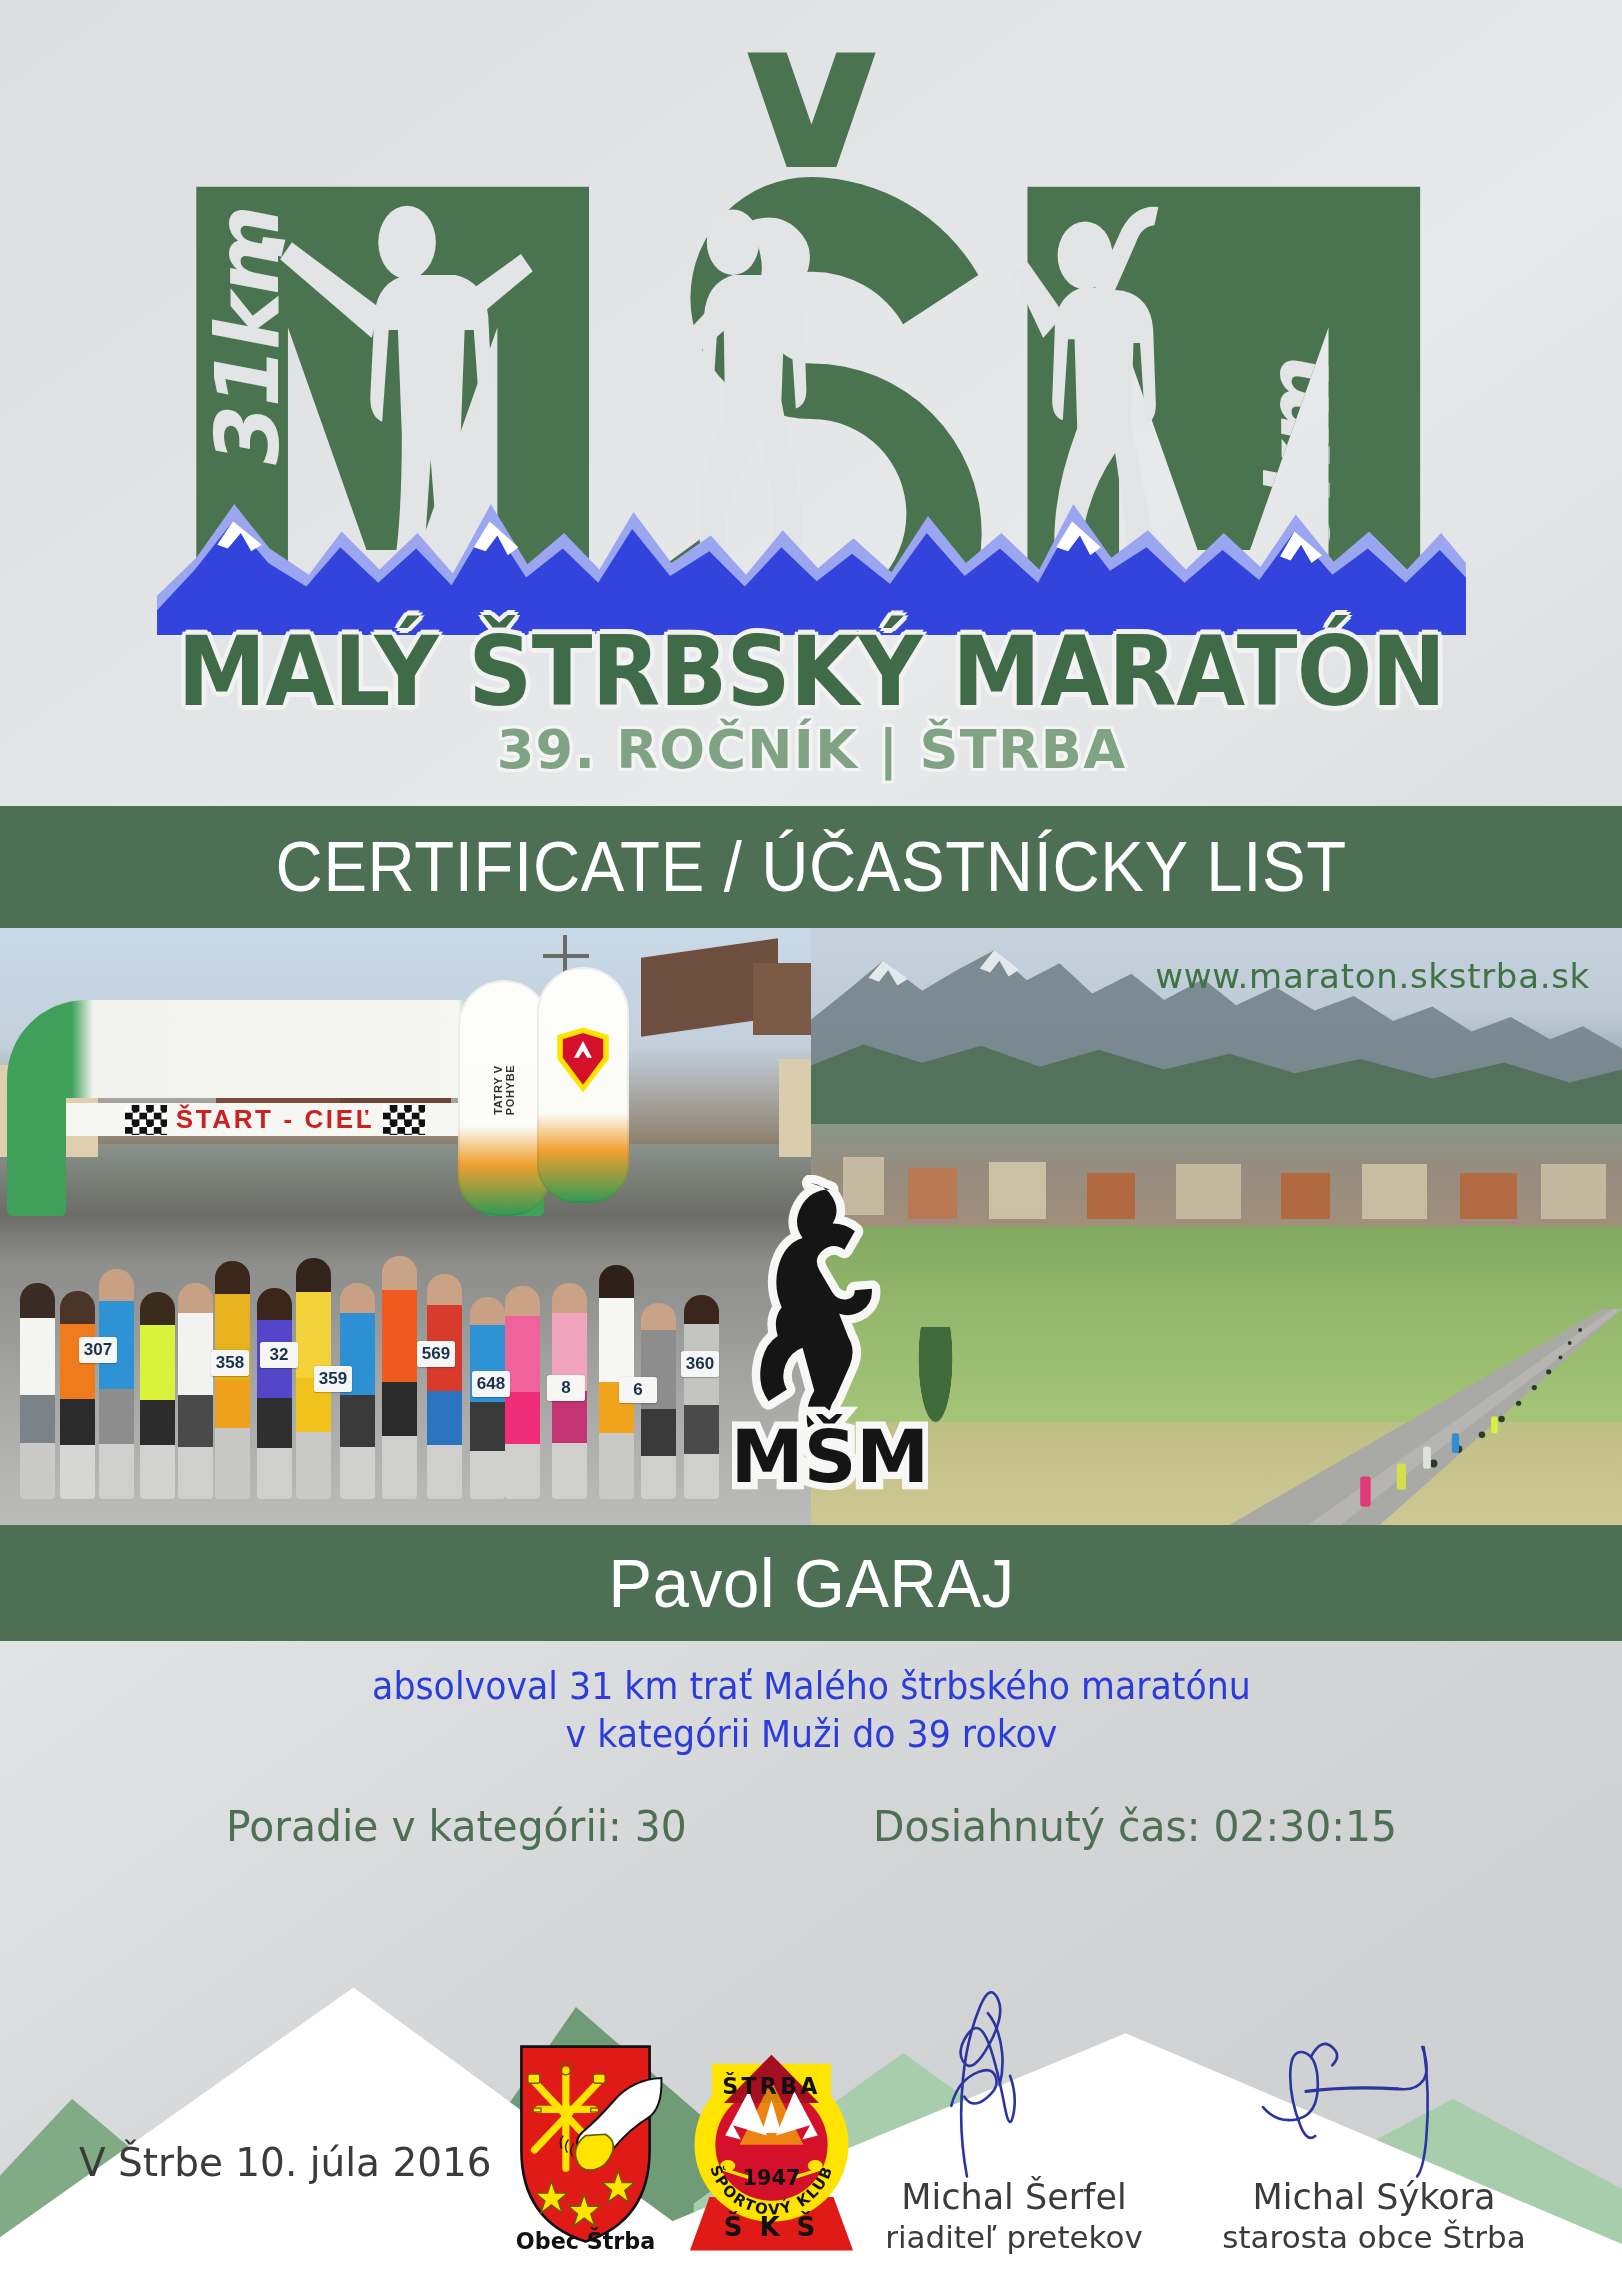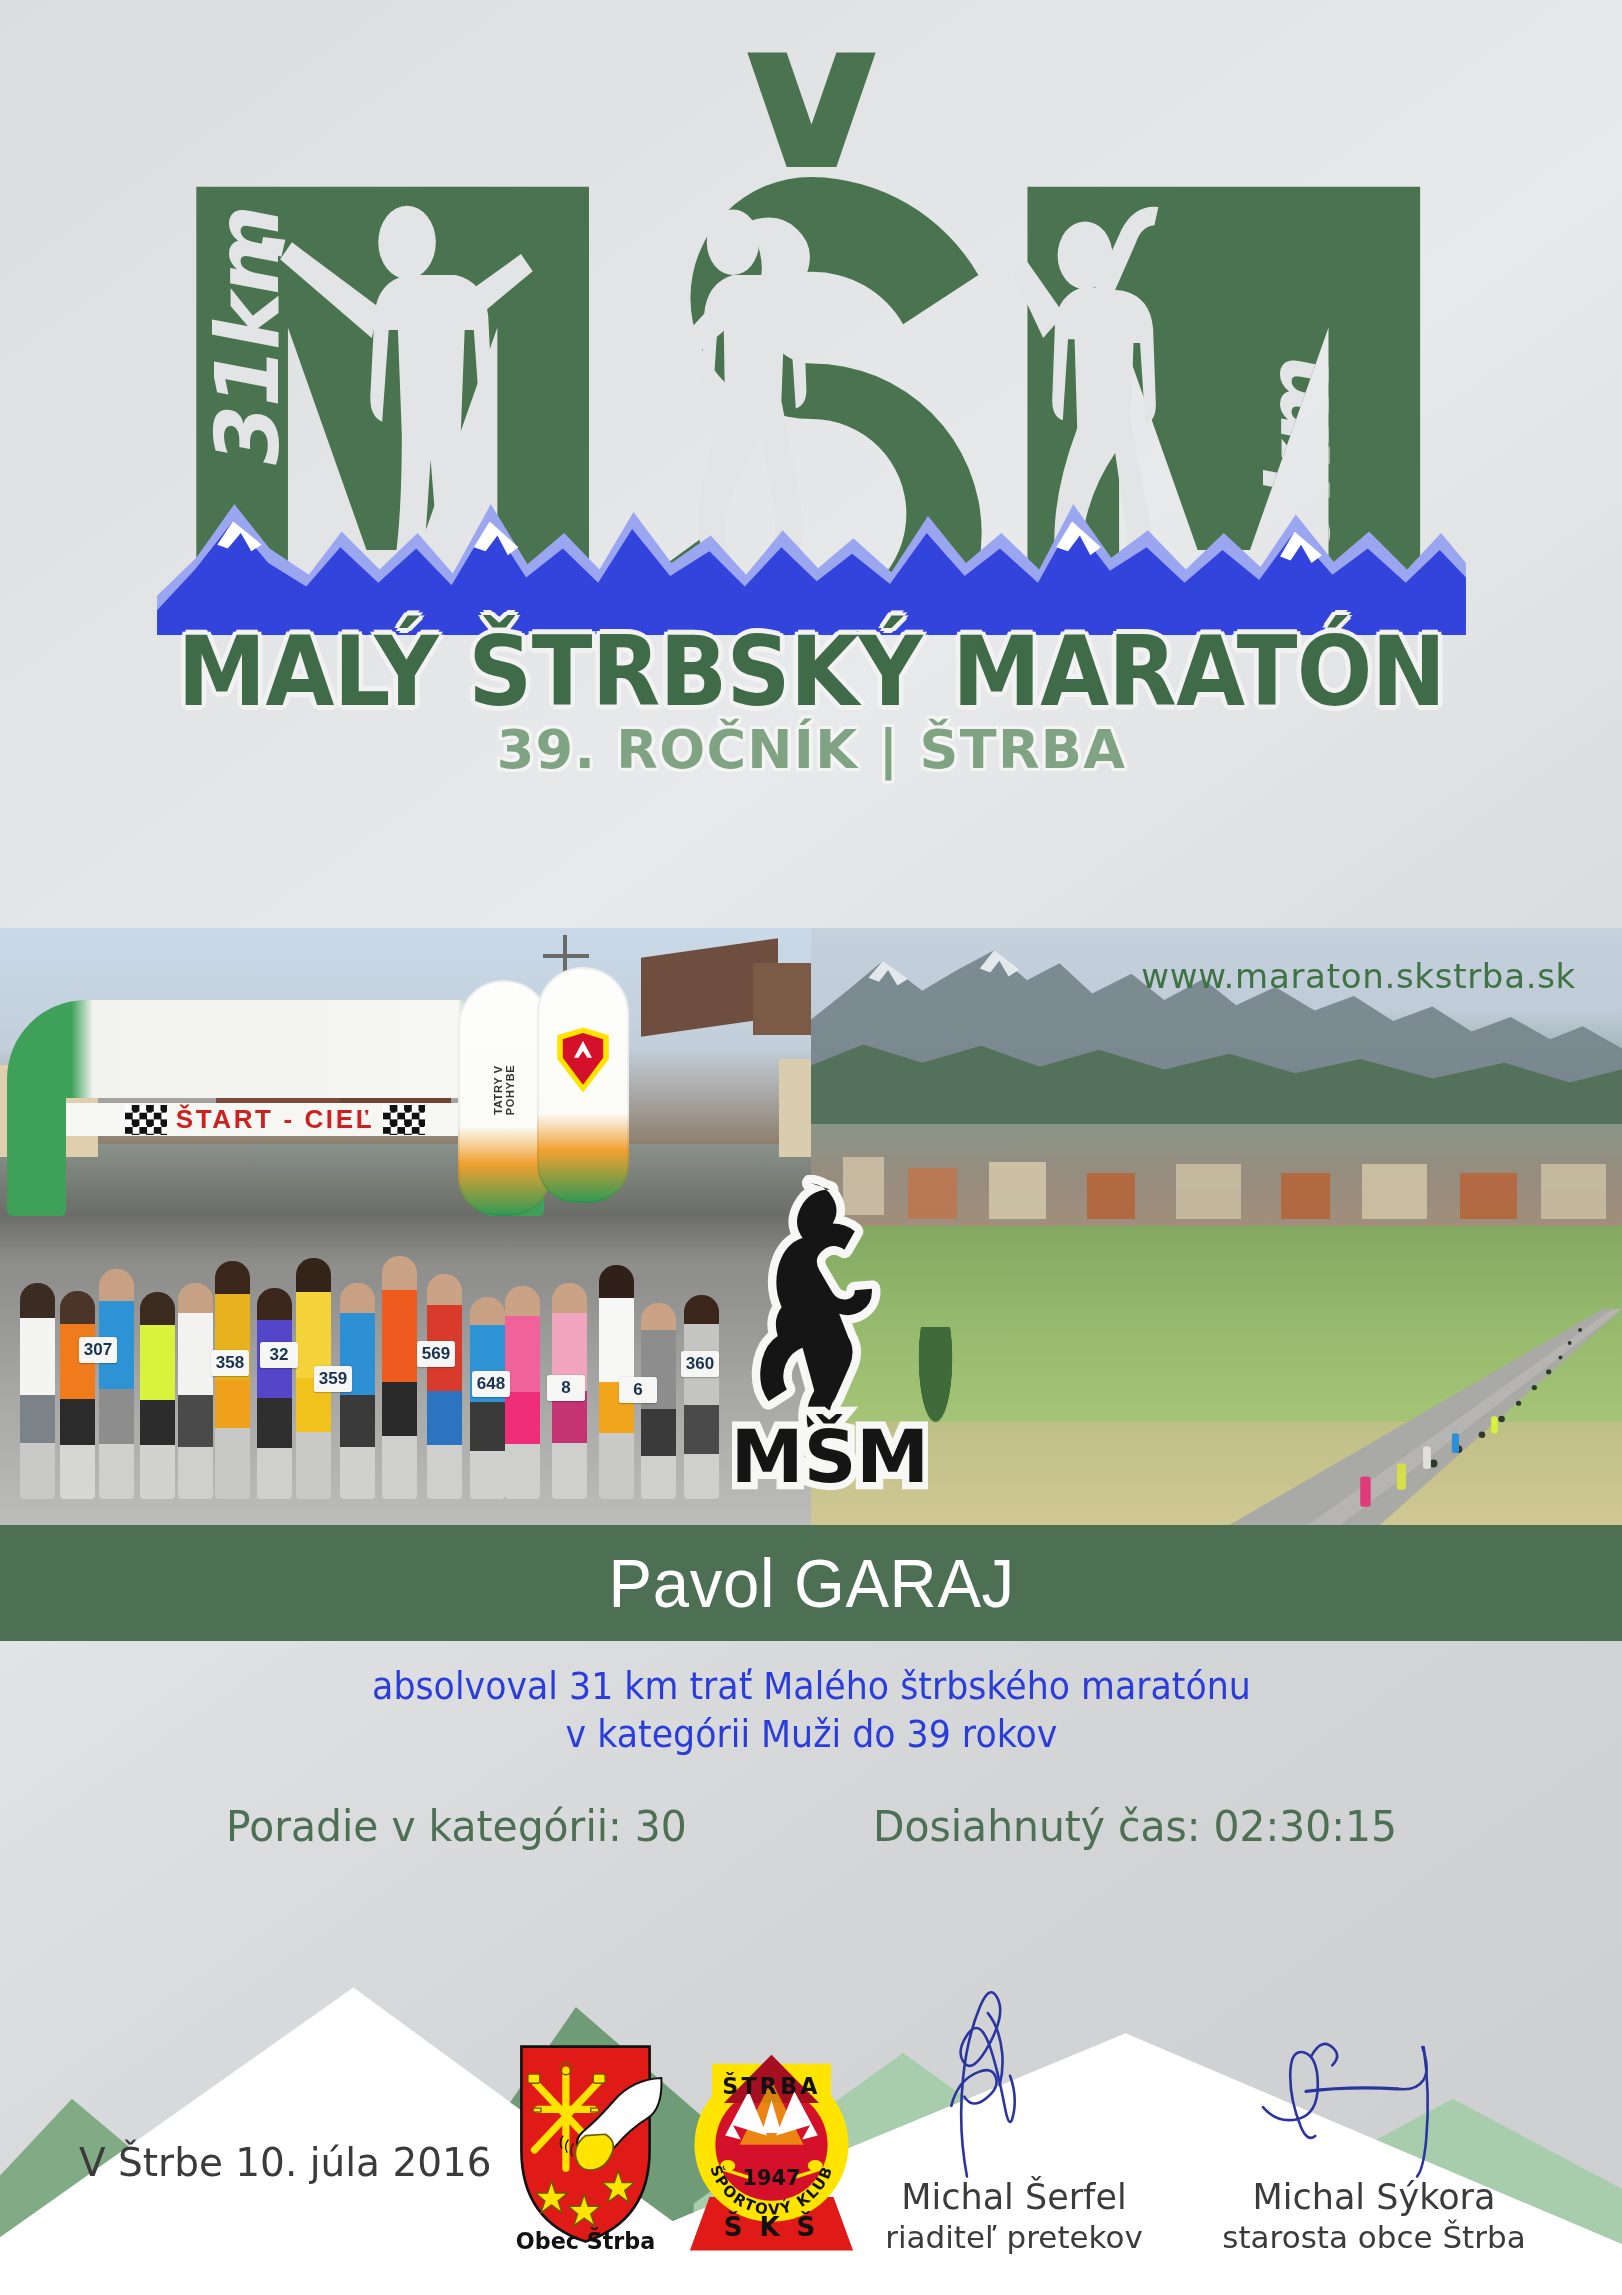--- a/index.html
+++ b/index.html
@@ -170,21 +170,21 @@
     opacity:.92;
   }
   .field {
     position:absolute; left:0; top:298px; width:811px; height:196px;
     background:linear-gradient(180deg,#83a862 0%,#96ba6d 50%,#a5c477 100%);
   }
   .road-country {
     position:absolute; right:0; bottom:0; width:589px; height:216px;
   }
   .url-text {
-    position:absolute; right:46px; top:27.5px;
+    position:absolute; right:32px; top:27.5px;
     font-size:34px; color:#3f7244; letter-spacing:0.7px;
     font-family:"DejaVu Sans", sans-serif;
     font-weight:400;
     white-space:nowrap;
   }
 
   
   #msm-sticker {
     position:absolute; left:732px; top:1175px; width:196px; height:327px;
     z-index:5;
@@ -327,20 +327,23 @@
           <path d="M0,900 L0,862 L58,800 L116,726 L170,790 L228,826 L280,766 L338,820 L396,768 L450,824 L508,726 L564,812 L620,768 L674,820 L726,738 L784,810 L844,772 L898,826 L954,766 L1008,818 L1062,776 L1120,822 L1176,744 L1234,810 L1288,768 L1346,820 L1398,726 L1456,802 L1512,766 L1570,820 L1628,770 L1684,816 L1738,742 L1796,808 L1850,768 L1908,820 L1960,770 L2000,812 L2000,900 Z" fill="#3344dd"></path>
           <path d="M116,726 L92,762 L108,768 L128,744 L144,772 L160,762 Z M508,726 L484,766 L502,772 L520,748 L536,778 L552,766 Z M1398,726 L1374,766 L1392,772 L1410,748 L1426,778 L1442,766 Z M1738,742 L1716,780 L1732,786 L1748,762 L1764,790 L1780,778 Z" fill="#ffffff"></path>
         </g>
       </svg>
     </div>
 
     <div class="title-line" id="main-title">MALÝ ŠTRBSKÝ MARATÓN</div>
     <div class="title-line" id="sub-title">39. ROČNÍK | ŠTRBA</div>
   </div>
 
+  <div id="cert-banner">
+    <div class="t">CERTIFICATE / ÚČASTNÍCKY LIST</div>
+  </div>
 
   <div id="photos">
 
     <div class="photo" id="photo-left">
       <div class="building-row">
         <div class="roof" style="left:641px;top:19.6px;width:137px;height:79px;transform:skewY(-8deg);"></div>
         <div class="roof" style="left:753px;top:35px;width:79px;height:72px;background:#7b5a46;"></div>
         <div class="roof" style="left:216px;top:124px;width:131px;height:59px;background:#7a4b3a;transform:skewY(6deg);"></div>
         <div class="roof" style="left:340px;top:134px;width:111px;height:52px;background:#6d4434;transform:skewY(-6deg);"></div>
         <div style="position:absolute;left:779px;top:131px;width:72px;height:98px;background:#d9cdae;"></div>

